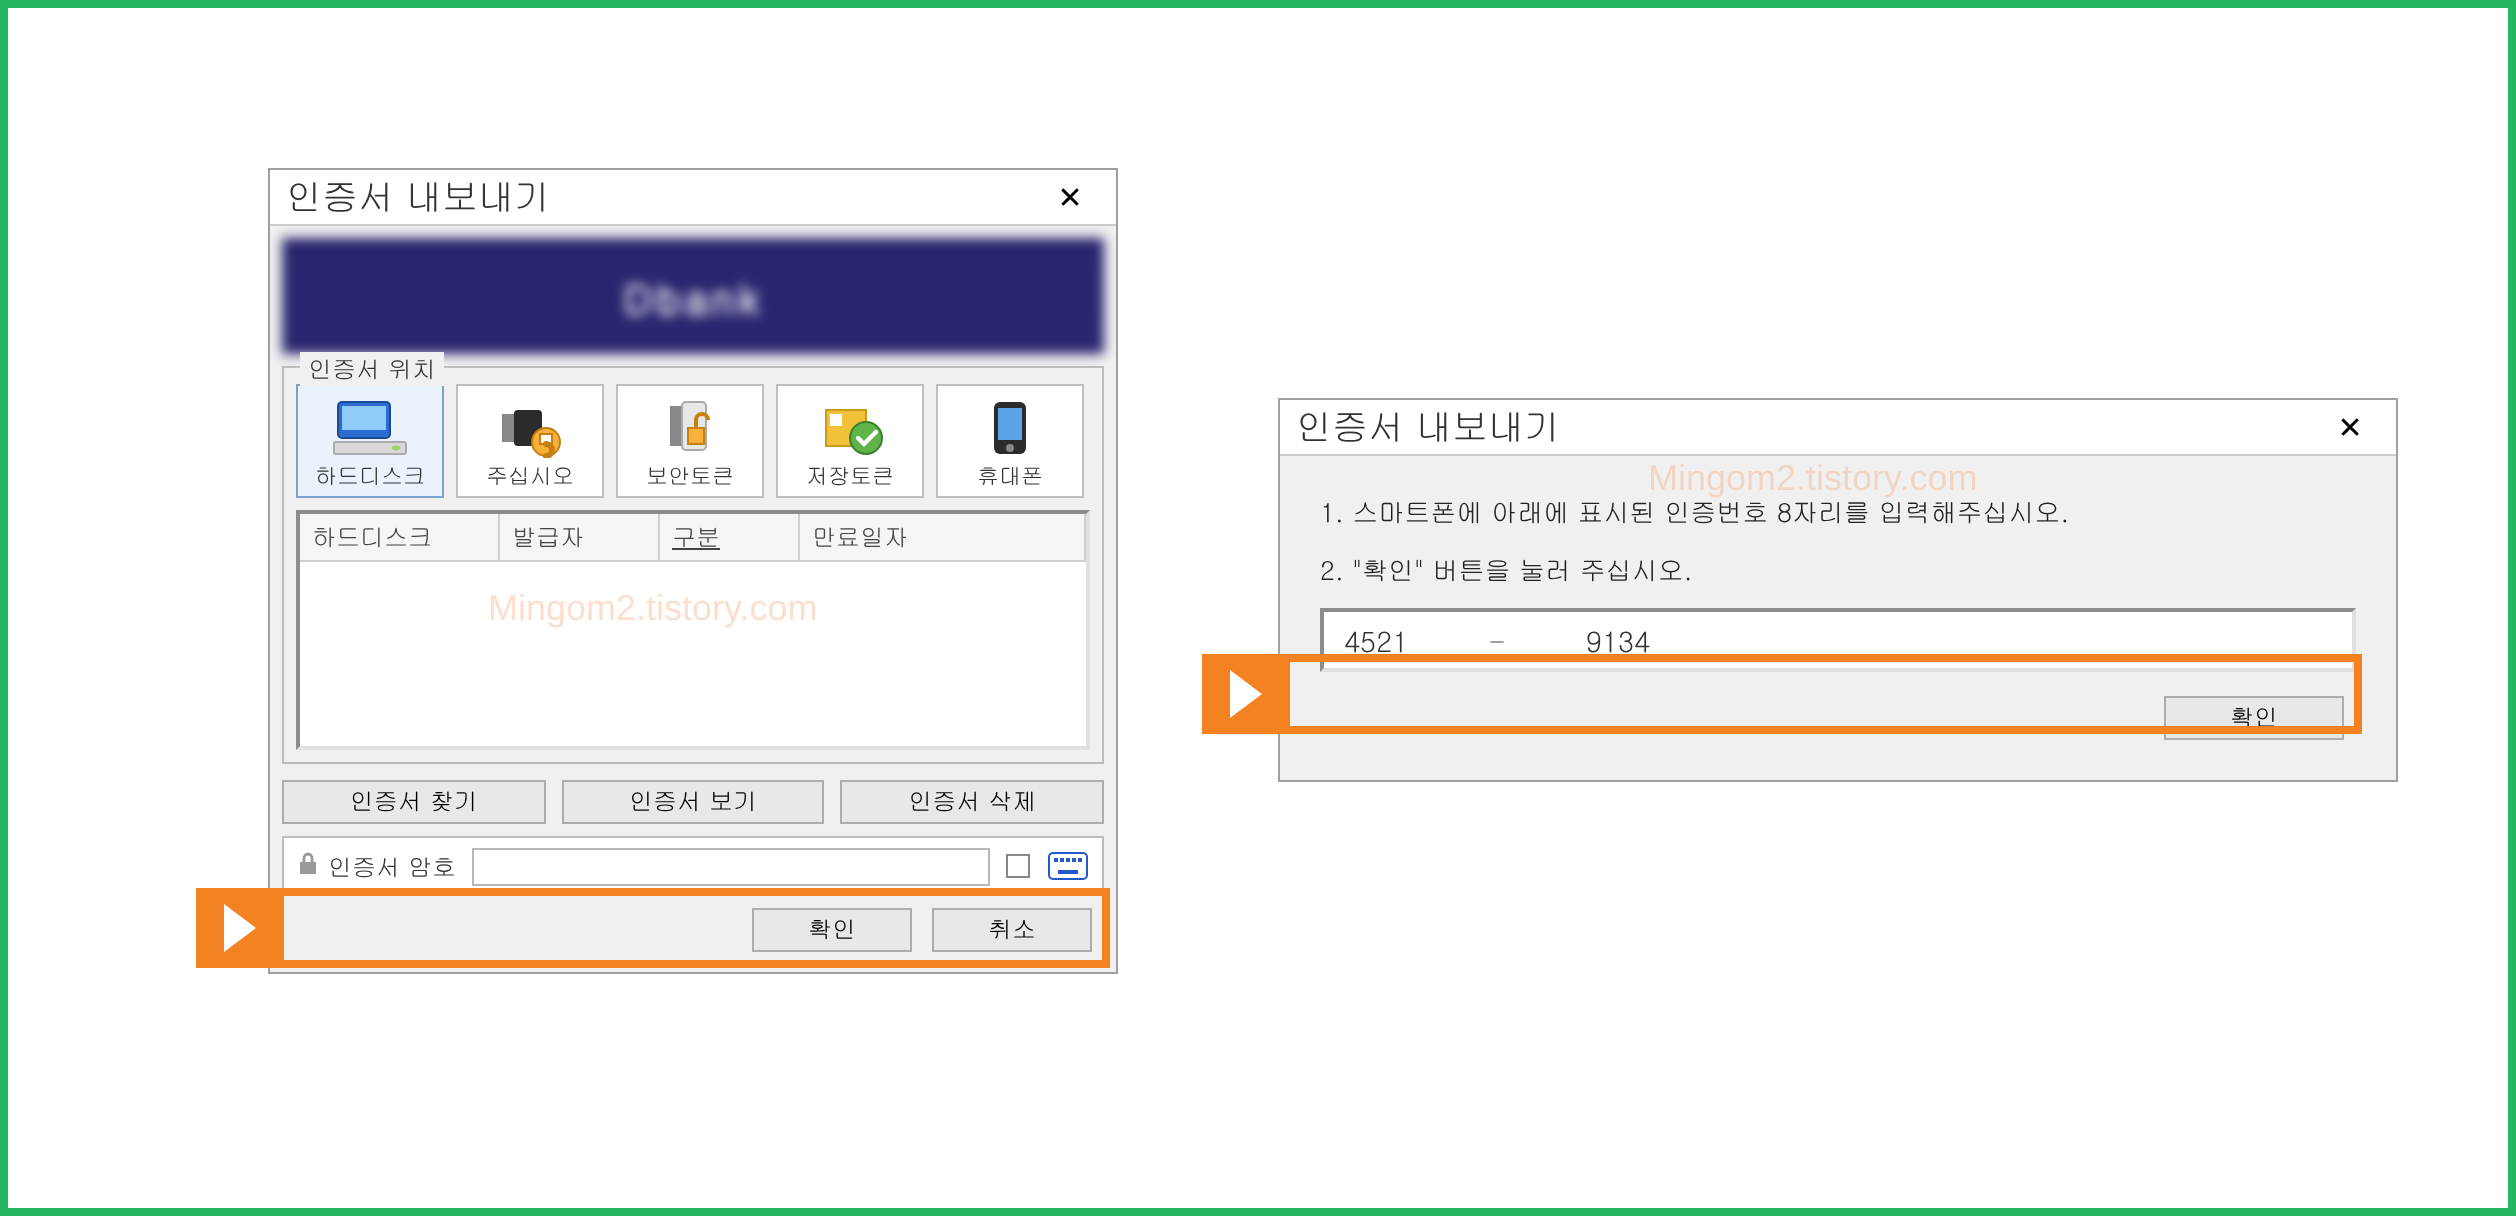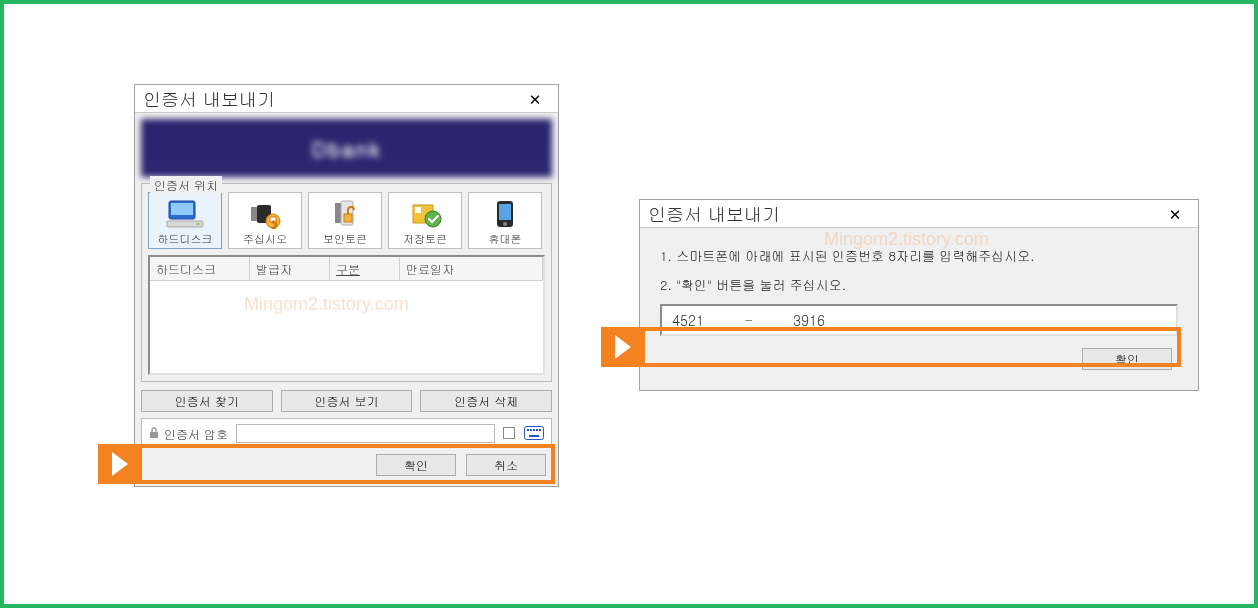--- a/index.html
+++ b/index.html
@@ -380,21 +380,21 @@
       <span class="titlebar-title">인증서 내보내기</span>
       <span class="close-x">✕</span>
     </div>
     <div class="right-body">
       <div class="line">1. 스마트폰에 아래에 표시된 인증번호 8자리를 입력해주십시오.</div>
       <div class="line">2. "확인" 버튼을 눌러 주십시오.</div>
 
       <div class="code-box">
         <span>4521</span>
         <span class="code-dash">-</span>
-        <span>3916</span>
+        <span>9134</span>
       </div>
 
       <div class="bottom-btn-row" style="margin-top:12px;">
         <div class="btn" style="flex:0 0 90px;">확인</div>
       </div>
     </div>
   </div>
 
   <div class="arrow-wrap" style="left:597px; top:323px;">
     <div class="arrow-white"></div>

